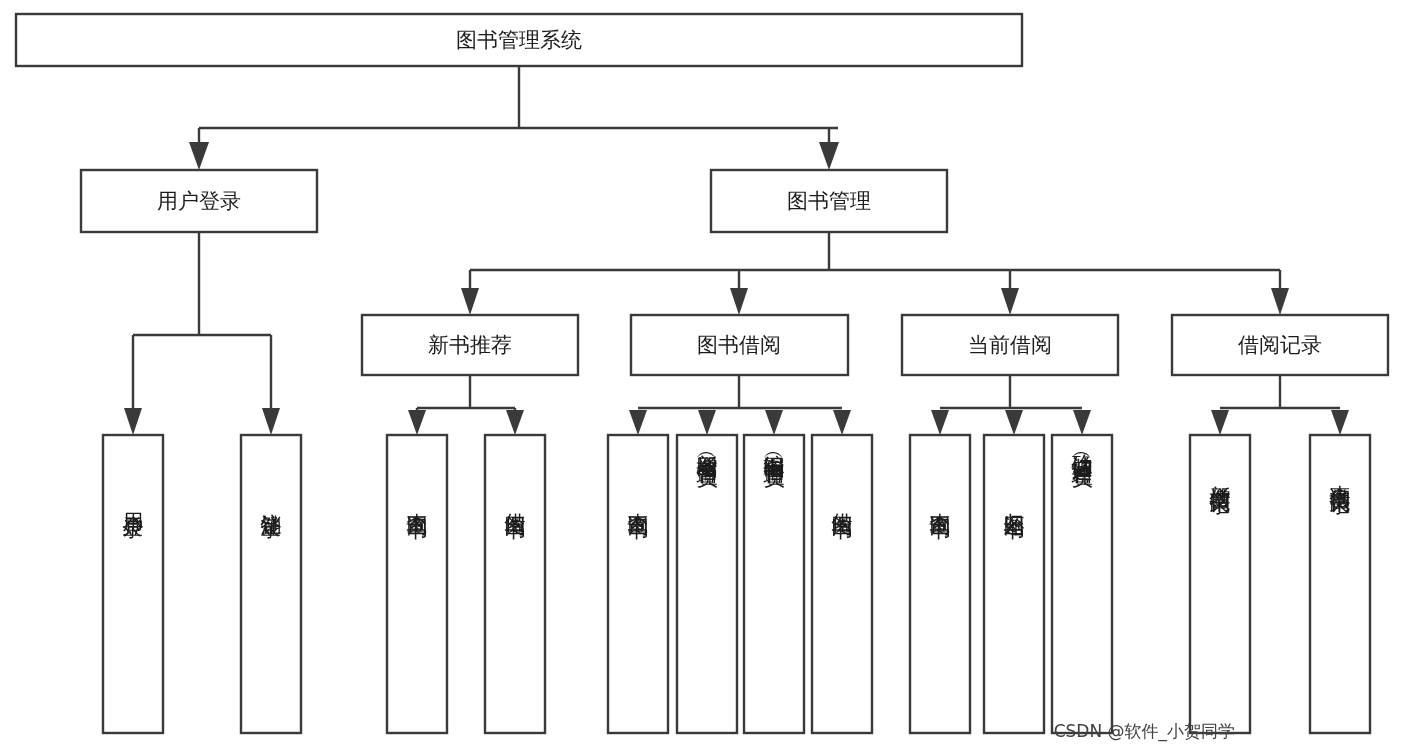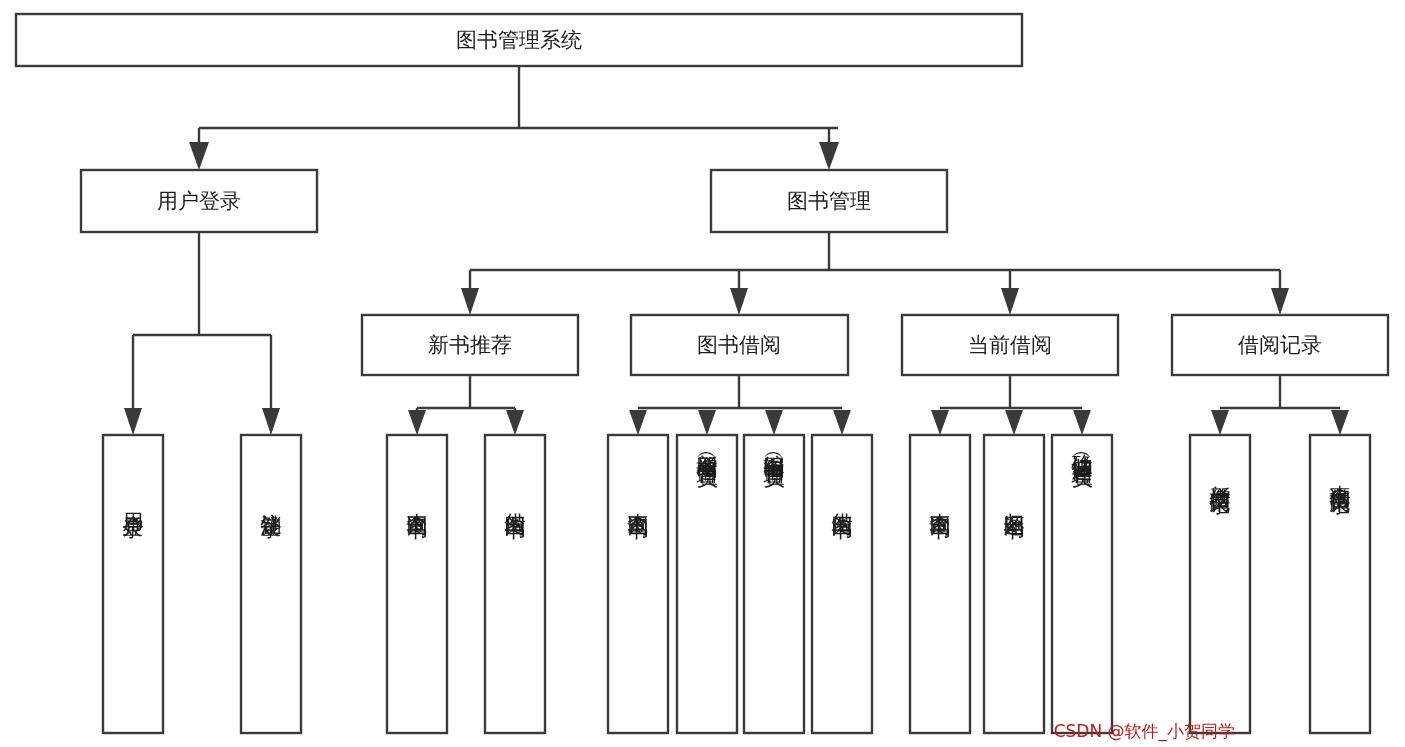--- a/index.html
+++ b/index.html
@@ -56,21 +56,21 @@
     text-anchor: middle;
     writing-mode: vertical-rl;
     letter-spacing: 2px;
   }
   .watermark {
     position: absolute;
     right: 8px;
     bottom: 4px;
     font-family: "DejaVu Sans", "Liberation Sans", sans-serif;
     font-size: 17px;
-    color: #b91c1c;
+    color: #404040;
     white-space: nowrap;
     pointer-events: none;
   }
 </style>
 </head>
 <body>
 
 <div id="diagram-root">
   <svg class="diagram" viewBox="0 0 1405 747">
 

